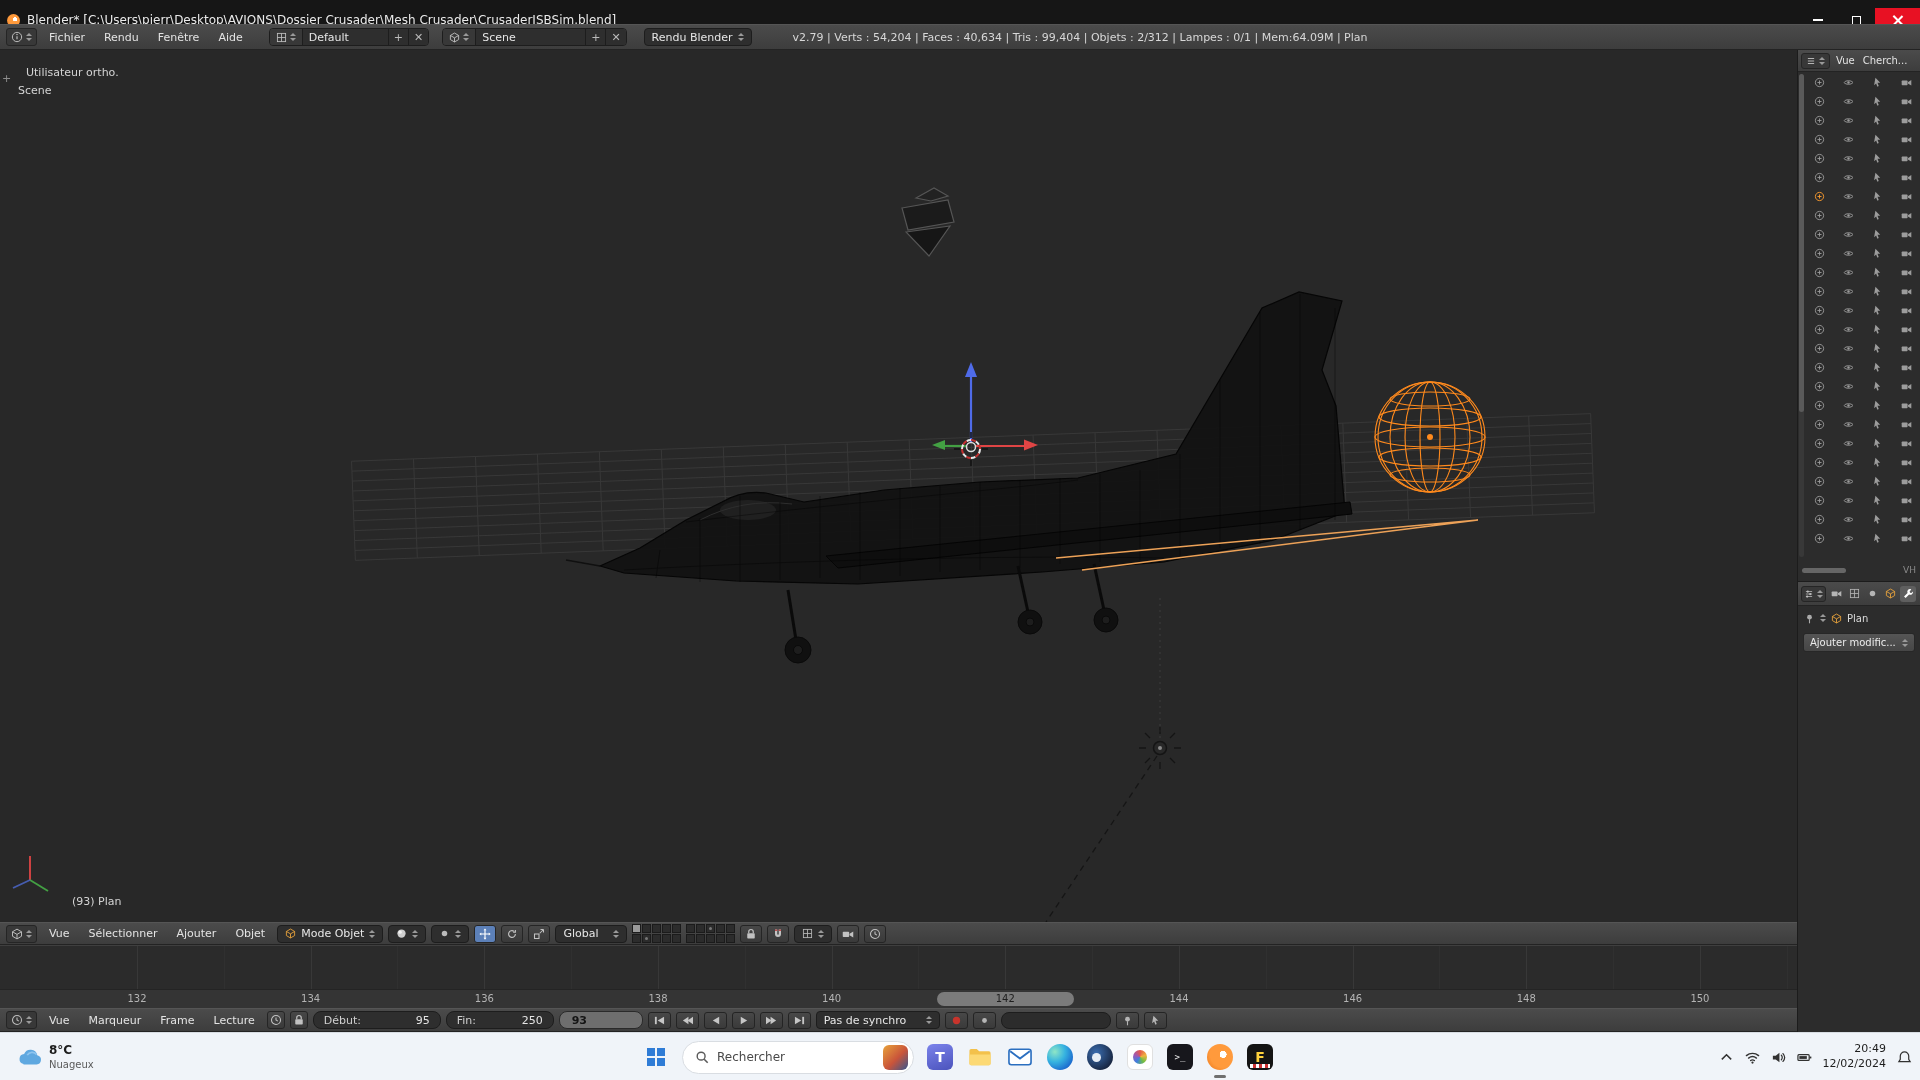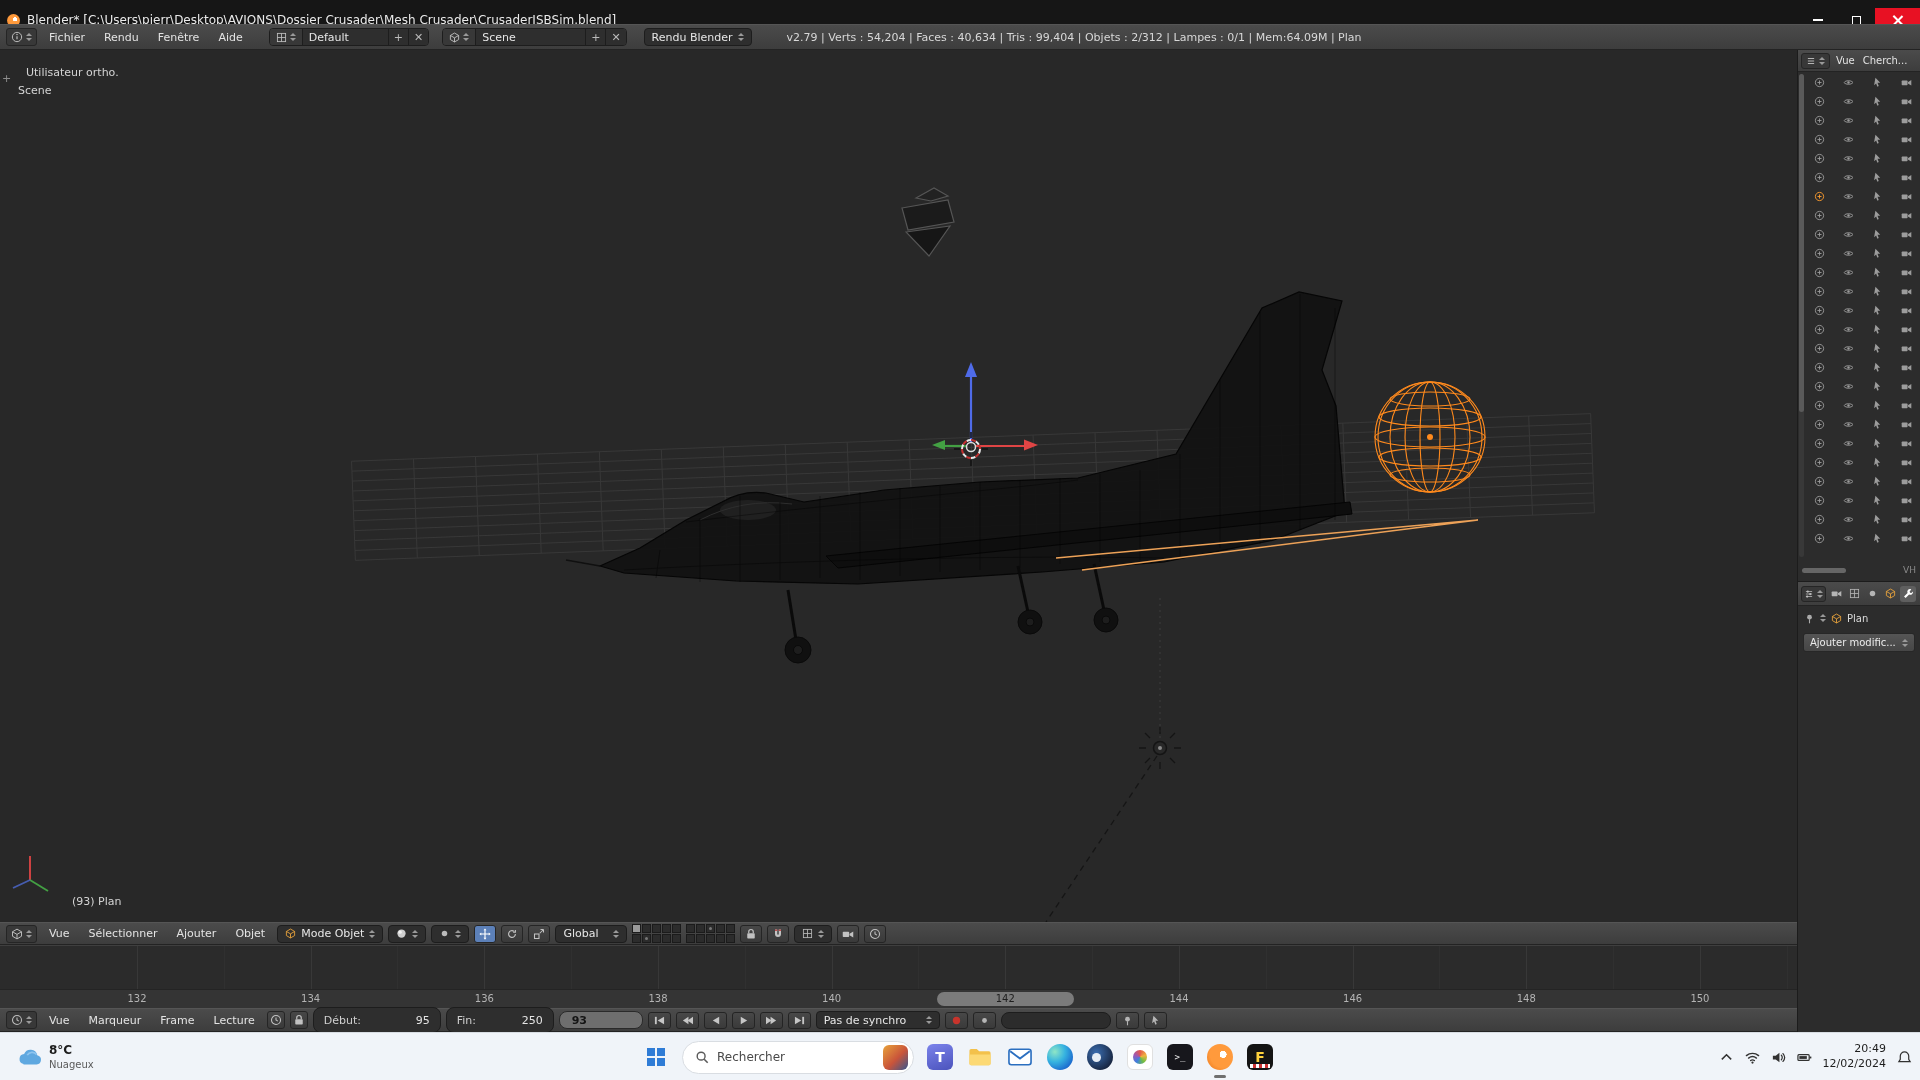--- a/index.html
+++ b/index.html
@@ -39,21 +39,21 @@
 .seg-group{display:flex;align-items:stretch;height:18px;border:1px solid #1d1d1d;border-radius:4px;overflow:hidden}
 .seg{display:flex;align-items:center;gap:3px;background:#2e2e2e;padding:0 6px;border-right:1px solid #1d1d1d;color:#e6e6e6}
 .seg:last-child{border-right:none}
 .seg.iconseg{background:#383838;color:#c4c4c4}
 .seg.small{padding:0 5px;color:#bbb}
 .seg svg{width:11px;height:11px}
 .tbtn{display:flex;align-items:center;justify-content:center;width:22px;height:18px;
   background:linear-gradient(#474747,#3a3a3a);border:1px solid #252525;border-radius:3px;color:#c2c2c2}
 .tbtn svg{width:12px;height:12px}
 .tbtn.active{background:#5c80b8;color:#fff}
-.stats{color:#d8d8d8;white-space:nowrap;margin-left:0}
+.stats{color:#d8d8d8;white-space:nowrap;margin-left:6px}
 
 
 #viewport{position:absolute;left:0;top:50px;width:1797px;height:872px;background:#282828;overflow:hidden}
 #viewport .ov{position:absolute;font-size:11px;color:#d4d4d4;white-space:nowrap}
 #scene{position:absolute;left:0;top:0}
 
 
 #right-col{position:absolute;left:1797px;top:50px;width:123px;height:982px;background:#2c2c2c;border-left:1px solid #1c1c1c}
 .r-header{display:flex;align-items:center;gap:3px;height:22px;padding:0 3px;
   background:linear-gradient(#4b4b4b,#3d3d3d);border-bottom:1px solid #232323;font-size:10px;color:#ddd}
@@ -95,21 +95,21 @@
 .tick-line{position:absolute;top:0;bottom:0;width:1px;background:#383838}
 .tick-line.minor{background:#303030}
 #tl-numbers{position:absolute;left:0;right:0;bottom:0;height:19px;background:#343434;border-top:1px solid #242424}
 .tick-label{position:absolute;top:3px;transform:translateX(-50%);font-size:10px;color:#b4b4b4}
 .tick-label.on-pill{color:#1e1e1e}
 #tl-pill{position:absolute;top:2px;width:137px;height:14px;border-radius:7px;background:#7b7b7b}
 
 
 #tl-header{left:0;top:1008px;width:1797px;height:24px}
 .numfield{display:flex;align-items:center;justify-content:space-between;gap:6px;background:#2e2e2e;
-  border:1px solid #1d1d1d;border-radius:8px;height:26px;padding:0 10px;color:#e4e4e4;white-space:nowrap}
+  border:1px solid #1d1d1d;border-radius:8px;height:18px;padding:0 10px;color:#e4e4e4;white-space:nowrap}
 .numfield .lab{color:#cfcfcf}
 .framefield{background:#6e6e6e;color:#141414;border-radius:8px;border:1px solid #2a2a2a;
   height:18px;display:flex;align-items:center;justify-content:flex-start;padding:0 12px;width:84px;font-weight:bold}
 .pbtn{width:23px;height:17px;display:flex;align-items:center;justify-content:center;
   background:linear-gradient(#484848,#3a3a3a);border:1px solid #242424;border-radius:3px}
 .pbtn svg{width:13px;height:11px;fill:#c6c6c6}
 .kfield{width:110px;height:17px;background:#2c2c2c;border:1px solid #1d1d1d;border-radius:8px}
 
 
 #taskbar{position:absolute;left:0;top:1032px;width:1920px;height:48px;background:#f0f4f9;

